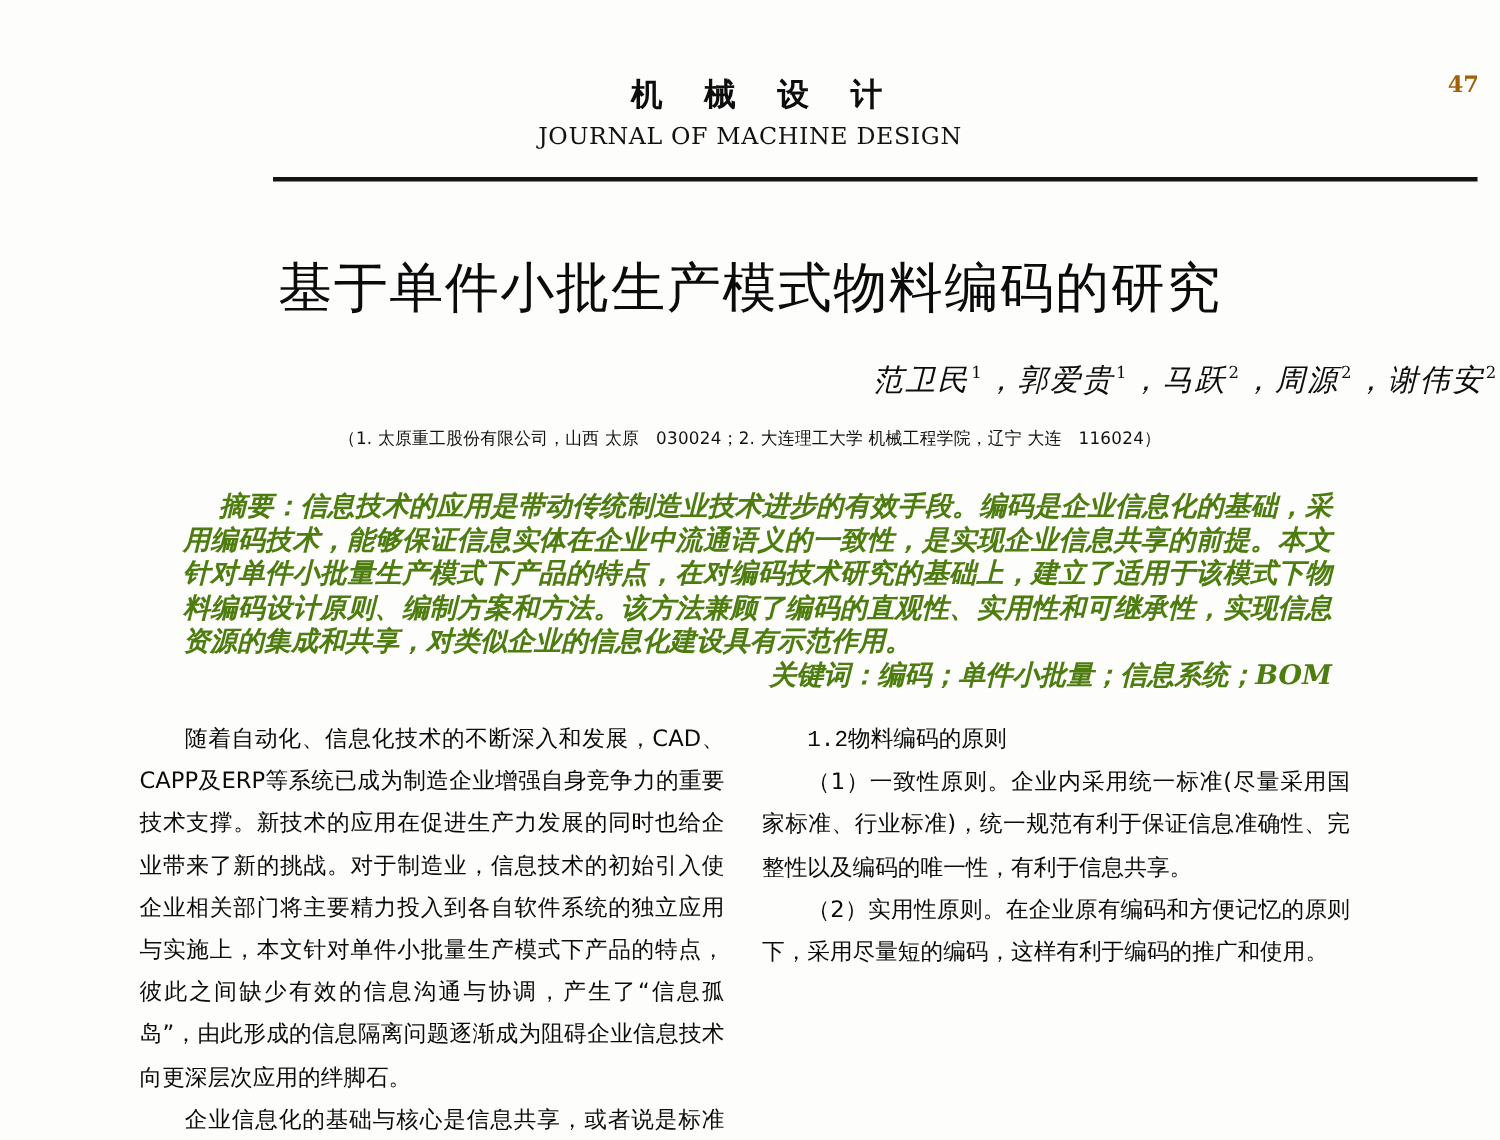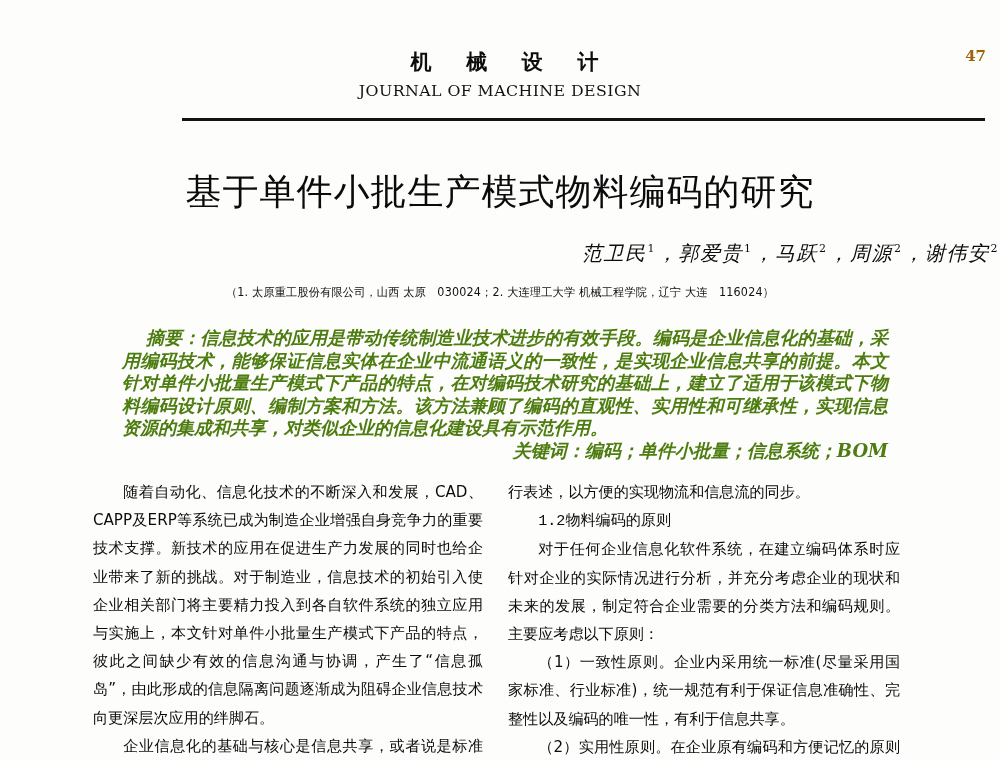--- a/index.html
+++ b/index.html
@@ -26,21 +26,21 @@
 
   
   .masthead {
     position: absolute;
     left: 0;
     right: 0;
     top: 52px;
     text-align: center;
   }
   .journal-cn {
-    font-family: Liberation Mono, monospace;
+    font-family: Liberation Sans, sans-serif;
     font-weight: 700;
     font-size: 21px;
     letter-spacing: 11px;
     padding-left: 20px;
     color: #0d0d0d;
     line-height: 1.15;
   }
   .journal-en {
     font-family: "DejaVu Serif", "Liberation Serif", serif;
     font-size: 15.5px;
@@ -191,20 +191,18 @@
     <p class="abstract-body"><span>摘要：</span><span>信息技术的应用是带动传统制造业技术进步的有效手段。编码是企业信息化的基础，采用编码技术，能够保证信息实体在企业中流通语义的一致性，是实现企业信息共享的前提。本文针对单件小批量生产模式下产品的特点，在对编码技术研究的基础上，建立了适用于该模式下物料编码设计原则、编制方案和方法。该方法兼顾了编码的直观性、实用性和可继承性，实现信息资源的集成和共享，对类似企业的信息化建设具有示范作用。</span></p>
     <p class="keywords"><span>关键词：</span><span>编码；单件小批量；信息系统；BOM</span></p>
   </div>
 
   <div class="col col-left">
     <p>随着自动化、信息化技术的不断深入和发展，CAD、CAPP及ERP等系统已成为制造企业增强自身竞争力的重要技术支撑。新技术的应用在促进生产力发展的同时也给企业带来了新的挑战。对于制造业，信息技术的初始引入使企业相关部门将主要精力投入到各自软件系统的独立应用与实施上，本文针对单件小批量生产模式下产品的特点，彼此之间缺少有效的信息沟通与协调，产生了“信息孤岛”，由此形成的信息隔离问题逐渐成为阻碍企业信息技术向更深层次应用的绊脚石。</p>
     <p>企业信息化的基础与核心是信息共享，或者说是标准化、规范化的信息资源管理，只有在这个基础上才能建立和实现信息集成。物料编码是在数据库中制造业对其产品描述的基础，</p>
   </div>
 
   <div class="col col-right">
-    <p class="flush">行表述，以方便的实现物流和信息流的同步。</p>
     <p class="section-heading"><span class="num">1.2</span><span>物料编码的原则</span></p>
-    <p>对于任何企业信息化软件系统，在建立编码体系时应针对企业的实际情况进行分析，并充分考虑企业的现状和未来的发展，制定符合企业需要的分类方法和编码规则。主要应考虑以下原则：</p>
     <p>（1）一致性原则。企业内采用统一标准(尽量采用国家标准、行业标准)，统一规范有利于保证信息准确性、完整性以及编码的唯一性，有利于信息共享。</p>
     <p>（2）实用性原则。在企业原有编码和方便记忆的原则下，采用尽量短的编码，这样有利于编码的推广和使用。</p>
   </div>
 
 </div>
 
 </body></html>

